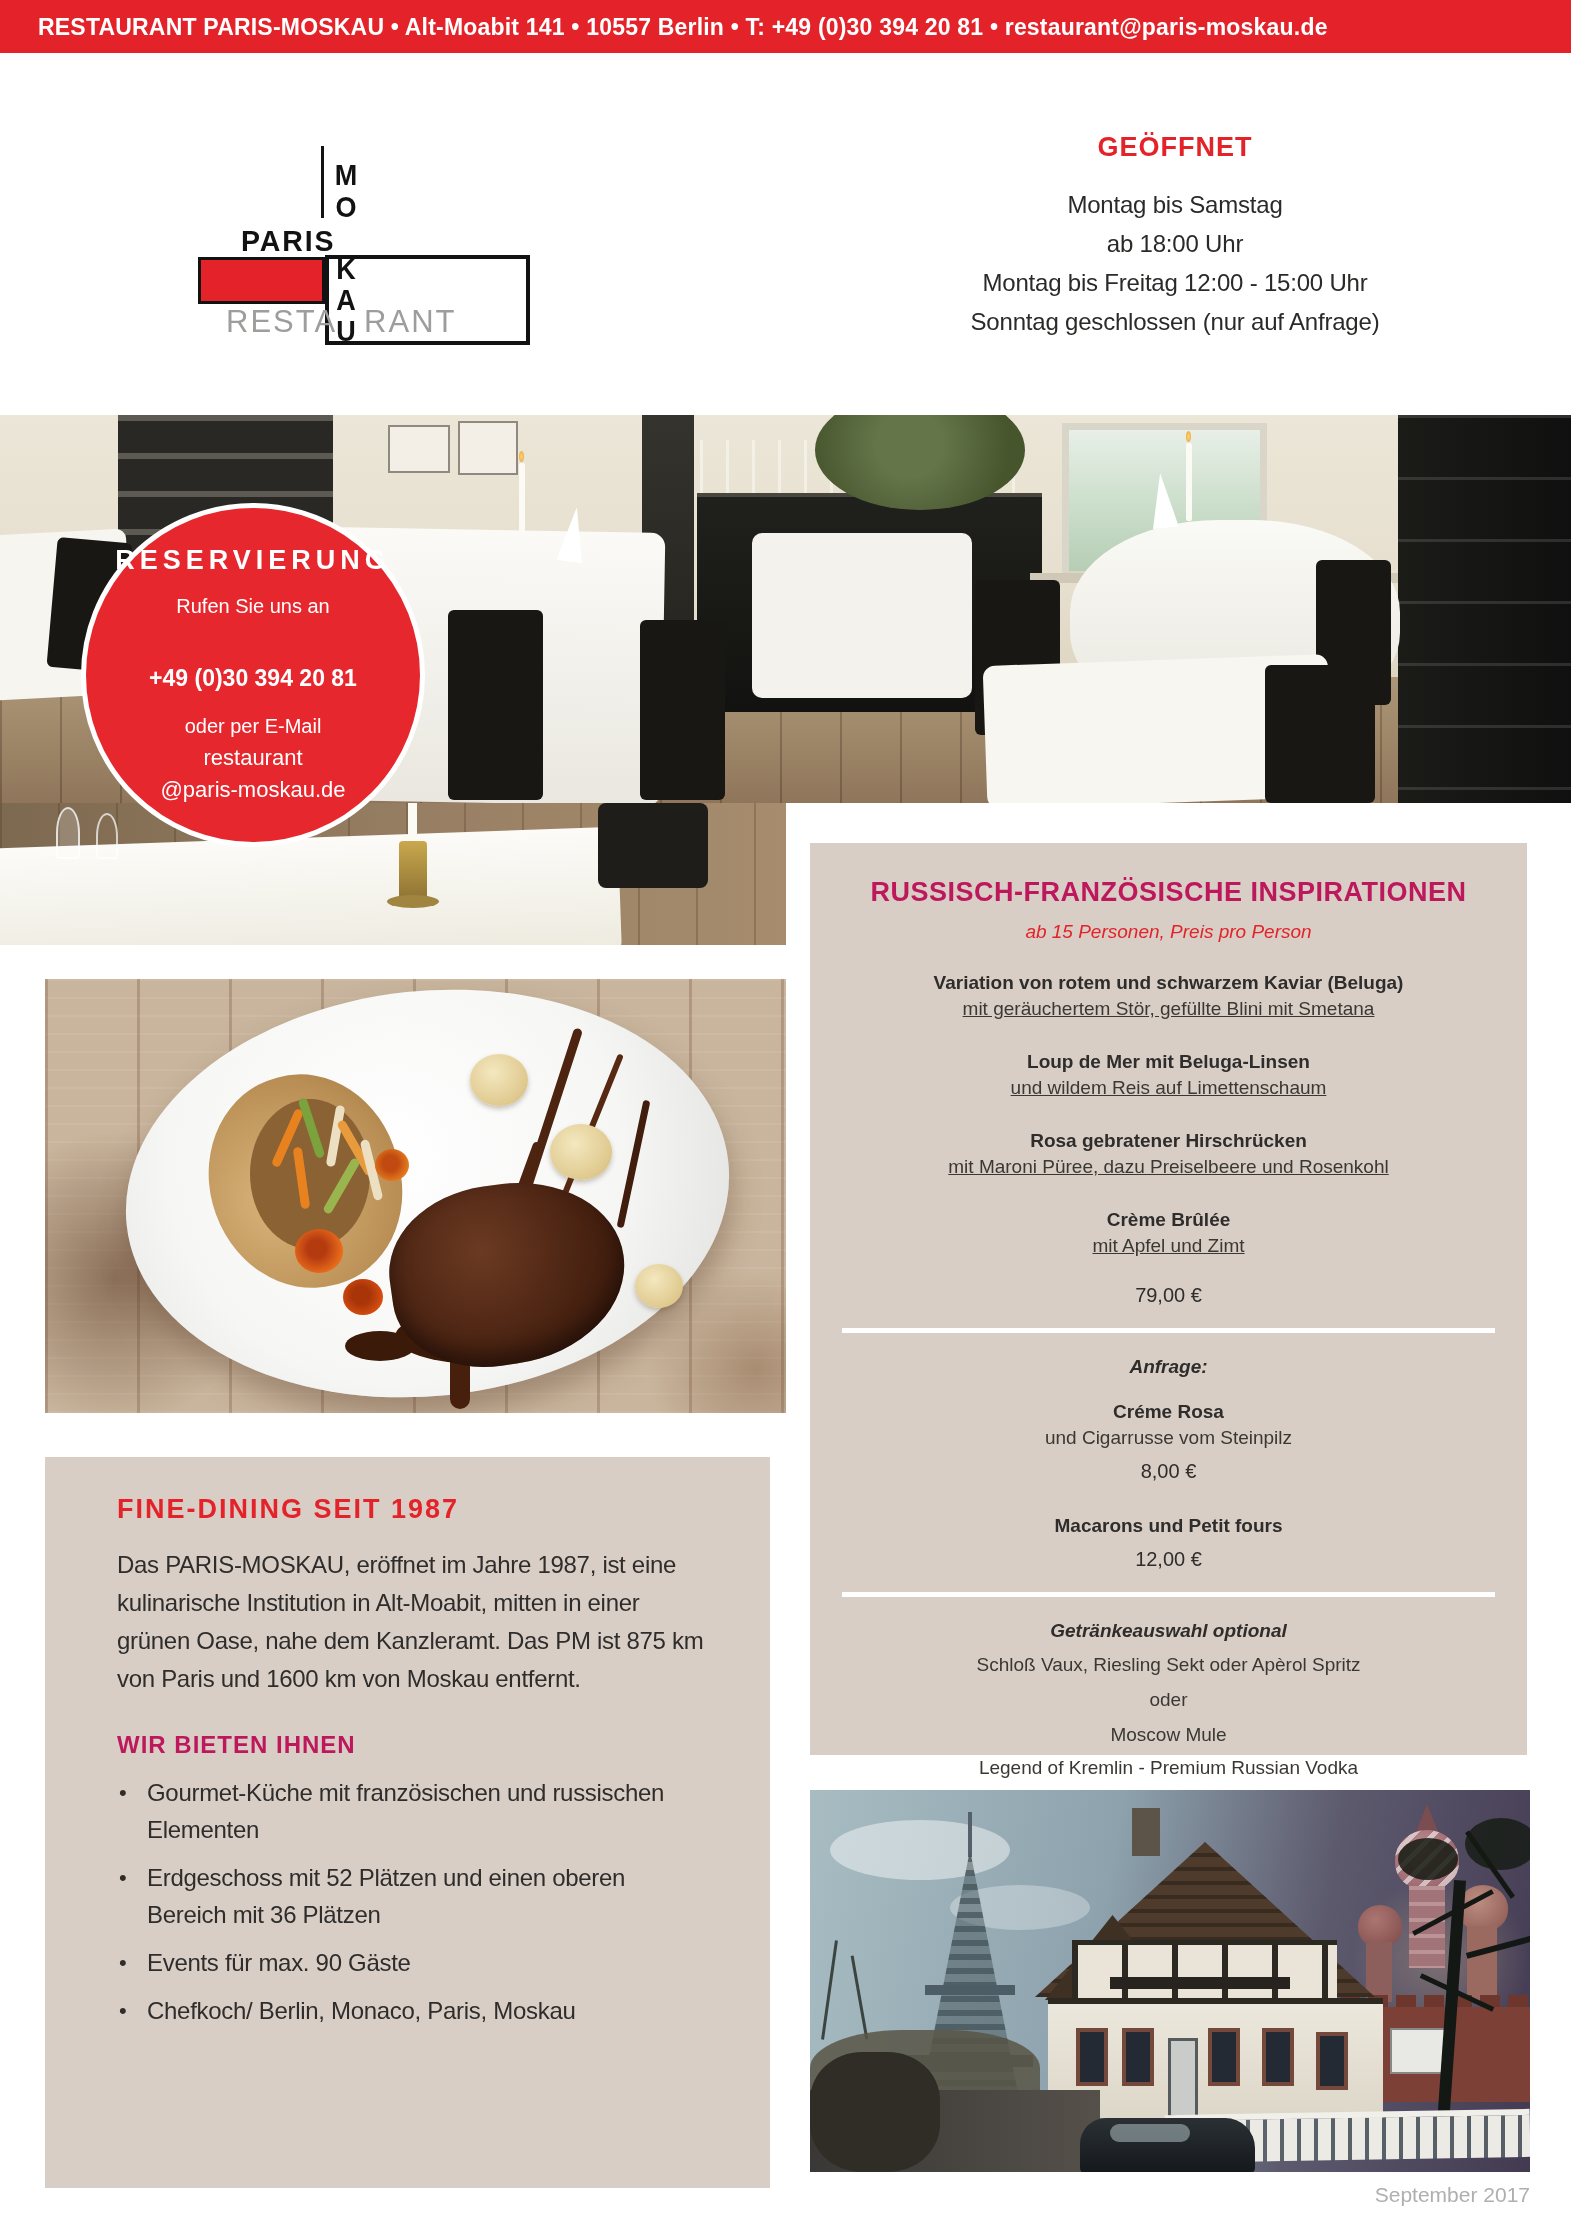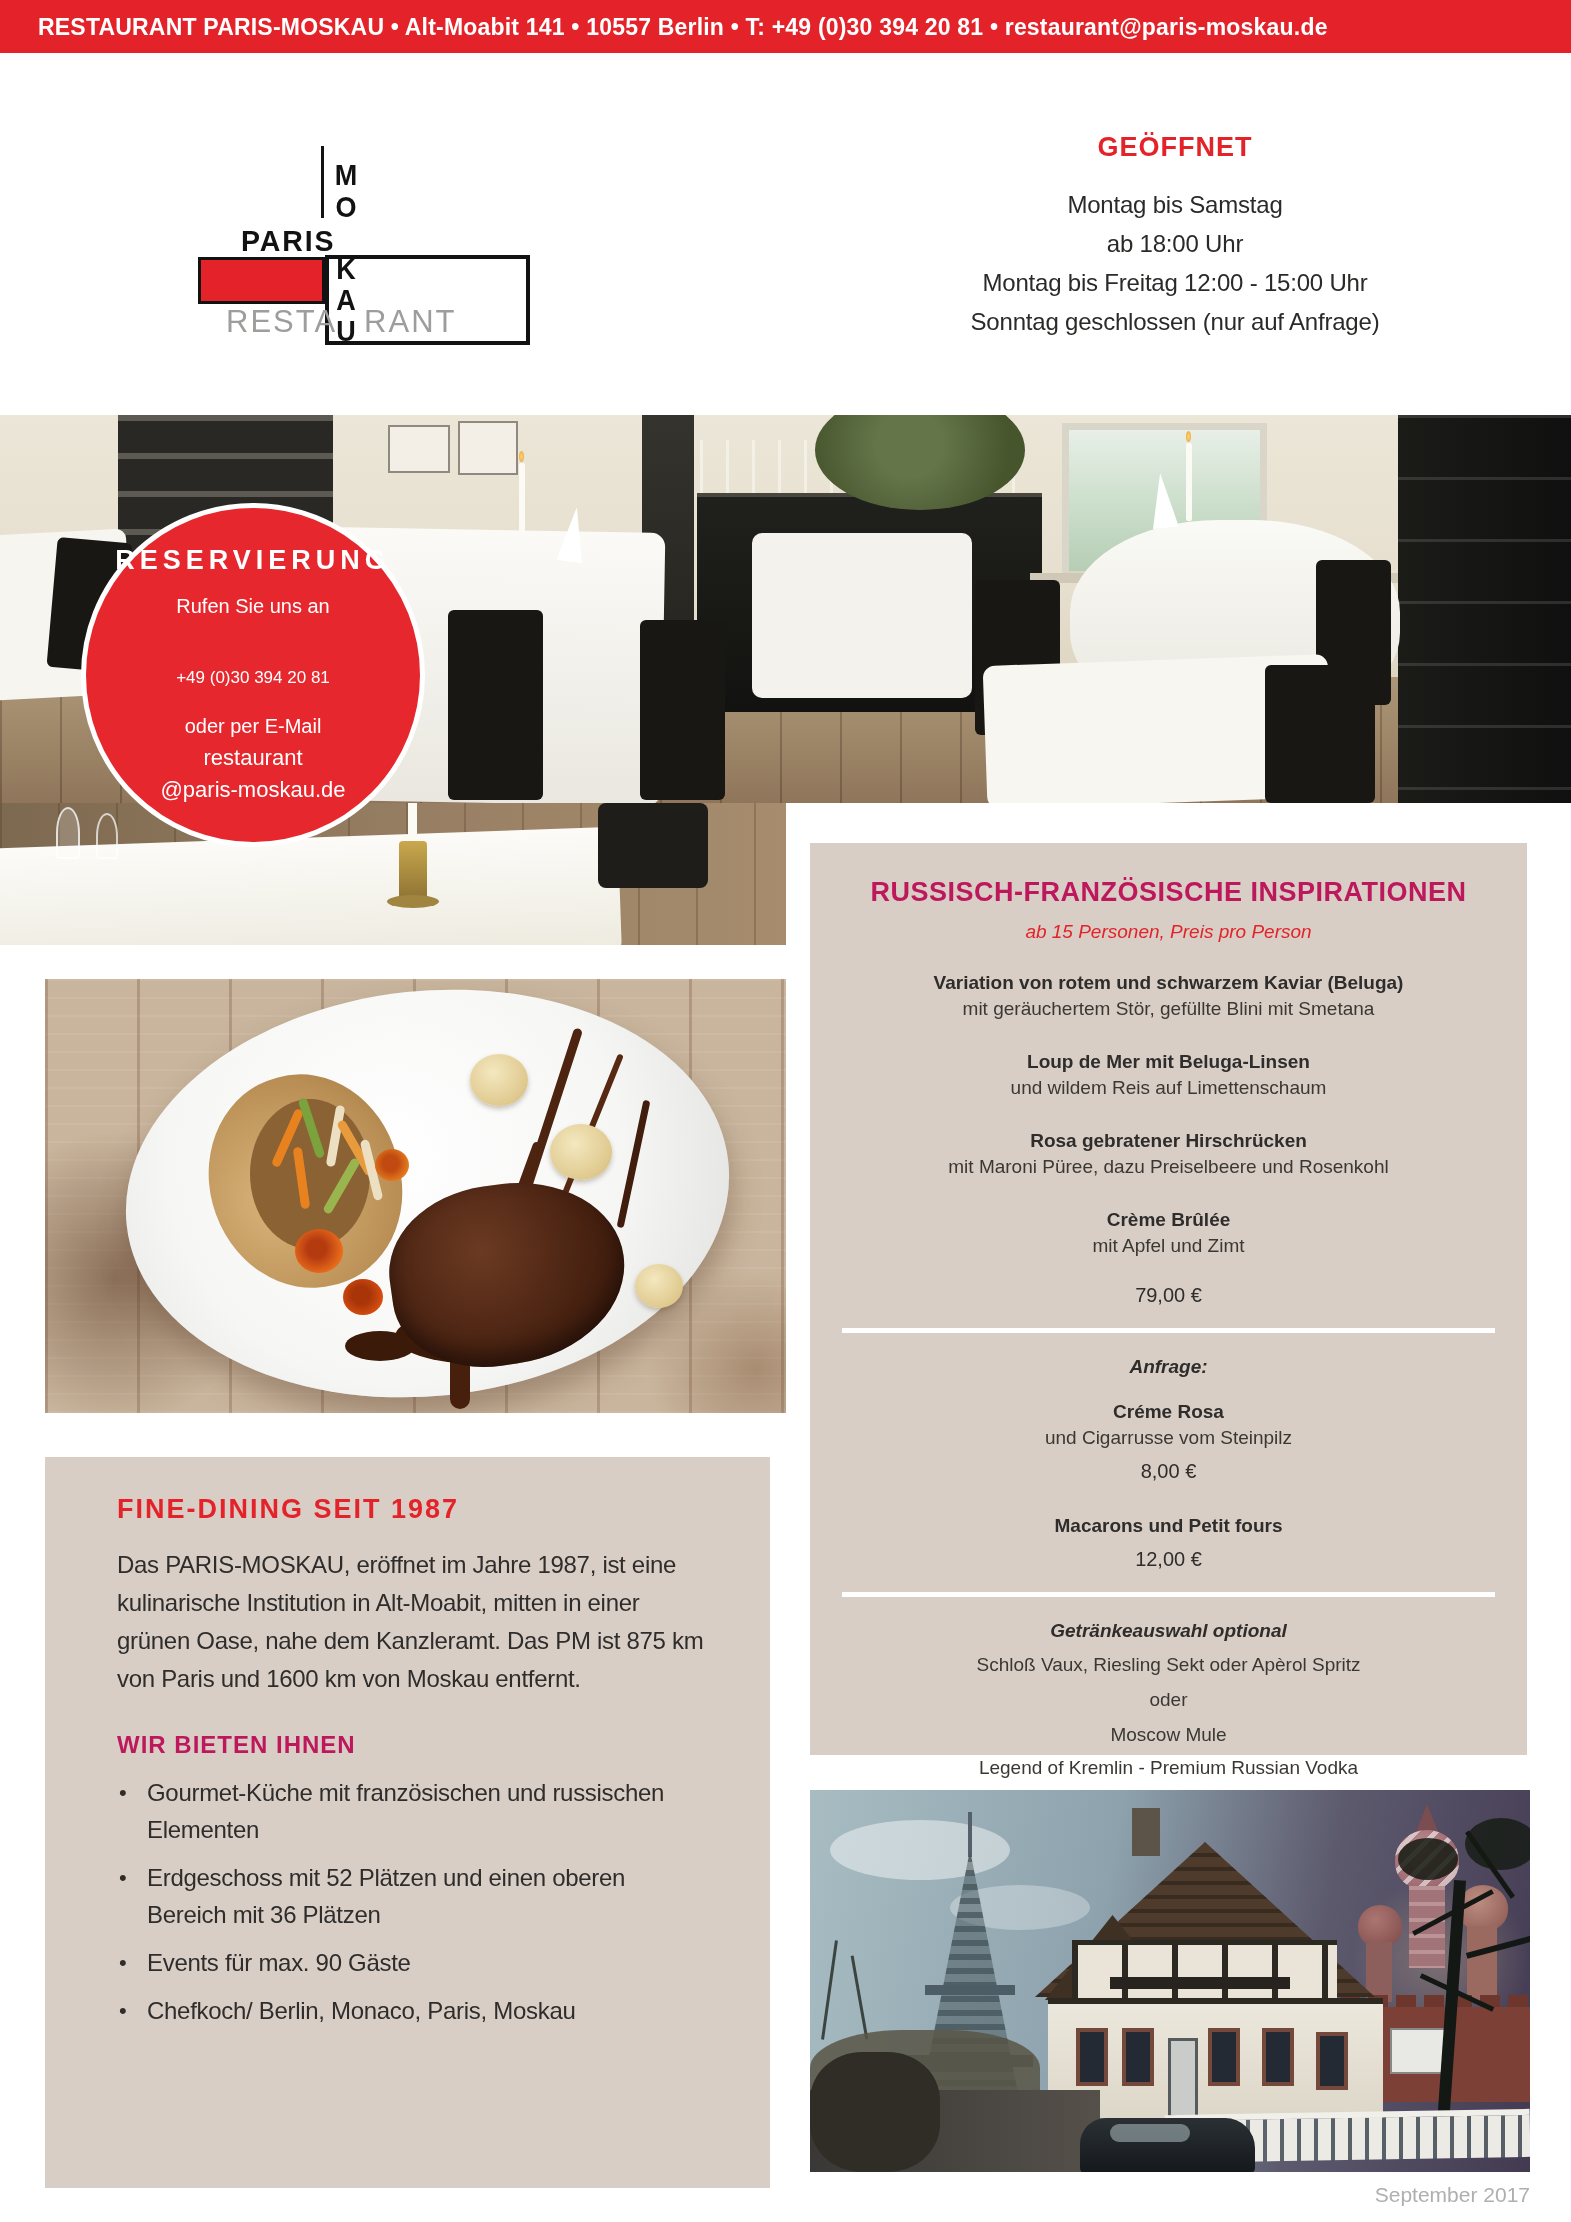--- a/index.html
+++ b/index.html
@@ -72,21 +72,21 @@
   .ext-candle{left:408px;top:-42px;width:9px;height:82px;background:#fbfaf5;border-radius:2px;}
   .ext-holder{left:399px;top:38px;width:28px;height:58px;border-radius:4px;background:linear-gradient(#c9a84e,#8f7334);}
   .ext-base{left:387px;top:92px;width:52px;height:13px;border-radius:50%;background:#a08540;}
   .ext-glass{left:56px;top:4px;width:20px;height:48px;border:2px solid rgba(255,255,255,.75);border-radius:50% 50% 12% 12%;background:rgba(255,255,255,.18);}
   .ext-glass2{left:96px;top:10px;width:18px;height:42px;border:2px solid rgba(255,255,255,.7);border-radius:50% 50% 12% 12%;}
   
   #circle{left:81px;top:503px;width:344px;height:344px;border-radius:50%;background:#e6282e;border:5px solid #ffffff;
     box-sizing:border-box;color:#ffffff;text-align:center;display:flex;flex-direction:column;justify-content:center;z-index:6;}
   #circle .r-title{font-size:27px;font-weight:bold;letter-spacing:5px;margin-bottom:14px;}
   #circle .r-line{font-size:20px;line-height:32px;}
-  #circle .r-phone{font-size:17px;font-weight:normal;line-height:32px;margin-bottom:16px;margin-top:40px;}
+  #circle .r-phone{font-size:23px;font-weight:bold;line-height:32px;margin-bottom:16px;margin-top:40px;}
   #circle .r-mail{font-size:22px;font-weight:normal;line-height:32px;}
   
   #food{left:45px;top:979px;width:741px;height:434px;overflow:hidden;
     background:repeating-linear-gradient(90deg,rgba(110,75,50,.28) 0 3px,transparent 3px 92px),
                repeating-linear-gradient(0deg,rgba(255,255,255,.07) 0 2px,transparent 2px 18px),#c9b59d;}
   #food div{position:absolute;}
   .stain1{left:-70px;top:150px;width:280px;height:300px;border-radius:50%;background:radial-gradient(rgba(90,55,35,.55),rgba(90,55,35,0) 70%);}
   .stain2{left:600px;top:290px;width:220px;height:200px;border-radius:50%;background:radial-gradient(rgba(120,80,50,.4),rgba(120,80,50,0) 70%);}
   .plate{left:80px;top:12px;width:605px;height:405px;border-radius:50%;transform:rotate(-6deg);
     background:radial-gradient(circle at 45% 40%,#ffffff 0%,#f6f6f5 55%,#e9e9e7 78%,#d9d9d6 100%);
@@ -119,21 +119,21 @@
   .d1{left:425px;top:75px;width:58px;height:52px;}
   .d2{left:505px;top:145px;width:62px;height:56px;}
   .d3{left:480px;top:255px;width:52px;height:48px;}
   .d4{left:590px;top:285px;width:48px;height:44px;}
   
   #menu{left:810px;top:843px;width:717px;height:912px;background:#d9cec6;text-align:center;box-sizing:border-box;padding:34px 18px 0;}
   #menu .m-title{font-size:27px;font-weight:bold;color:#be185d;letter-spacing:.5px;margin:0;}
   #menu .m-sub{font-size:19px;font-style:italic;color:#e32329;margin:13px 0 0;}
   #menu .course{margin-top:27px;}
   #menu .c-name{font-size:19px;font-weight:bold;line-height:26px;margin:0;}
-  #menu .c-desc{font-size:19px;line-height:26px;margin:0;color:#3a3834;}
+  #menu .c-desc{font-size:19px;line-height:26px;margin:0;color:#3a3834;text-decoration:underline;}
   #menu .m-price{font-size:20px;margin:25px 0 0;}
   #menu .m-divider{height:5px;background:#ffffff;margin:21px 14px 0;}
   #menu .m-label{font-size:19px;font-weight:bold;font-style:italic;margin:23px 0 0;}
   #menu .sur-name{font-size:19px;font-weight:bold;line-height:26px;margin:21px 0 0;}
   #menu .sur-desc{font-size:19px;line-height:26px;margin:0;color:#3a3834;}
   #menu .sur-price{font-size:20px;margin:9px 0 0;}
   #menu .sur2{margin-top:30px;}
   #menu .dr{font-size:19px;line-height:27px;margin:8px 0 0;color:#3a3834;}
   #menu .dr-first{margin-top:9px;}
   #menu .dr-tight{margin-top:6px;}

